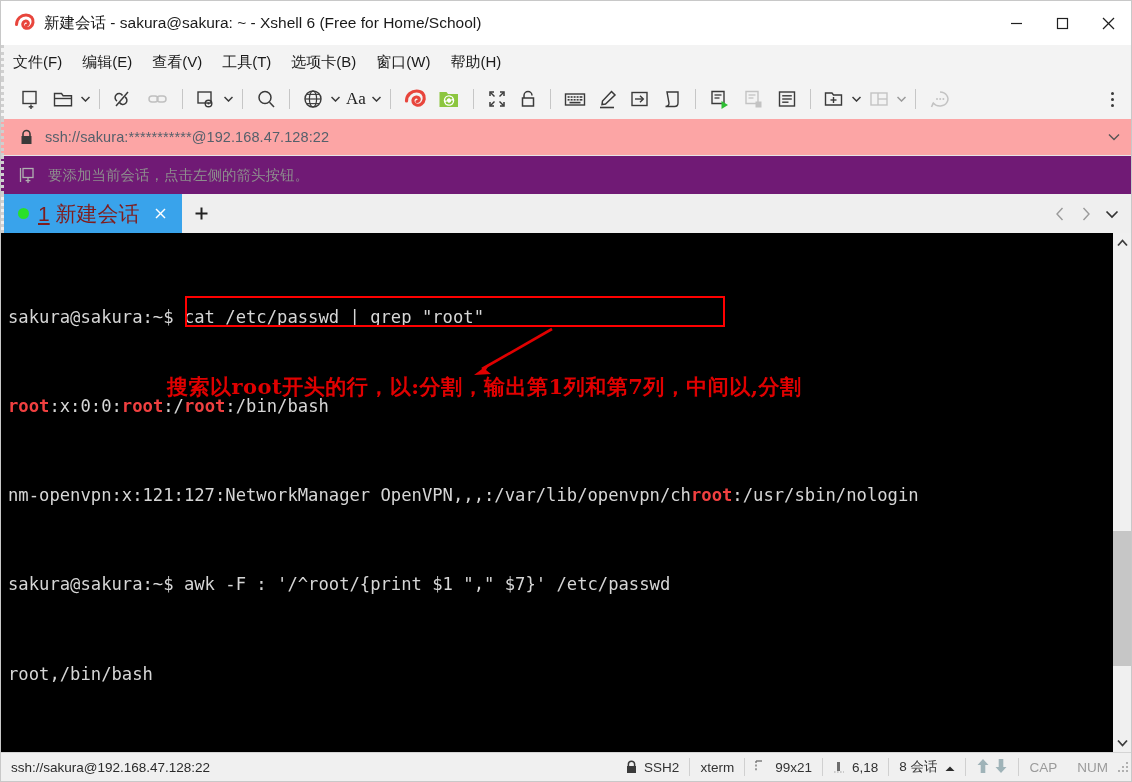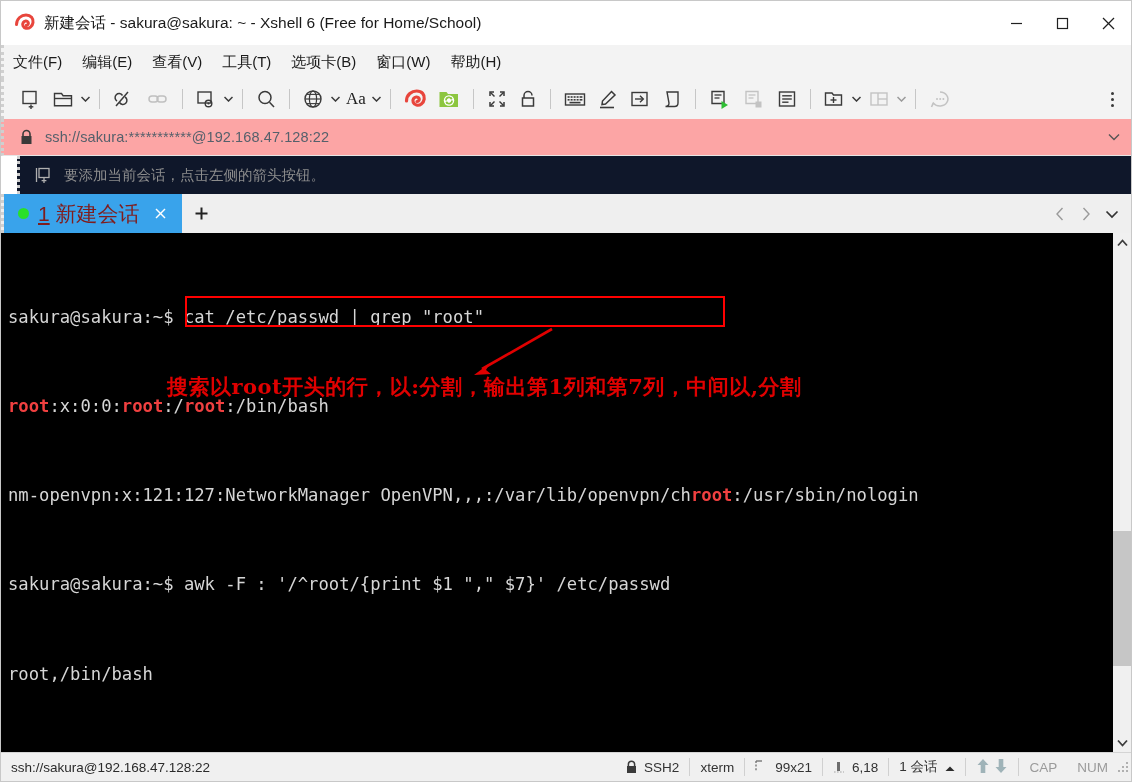--- a/index.html
+++ b/index.html
@@ -85,24 +85,23 @@
     border-bottom: 1px solid #e6e6e6;
   }
   .addr-lock { margin-right: 11px; display:flex; align-items:center;}
   .addr-text { font-size: 14.5px; color: #55606b; letter-spacing:0.1px;}
   .addr-caret { margin-left:auto; width:34px; display:flex; align-items:center; justify-content:center; cursor:default;}
 
   
   .hintbar {
     height: 38px; min-height:38px;
     display:flex; align-items:center;
-    background:#0f172a;
+    background:#701a75;
     border-left: 3px dotted #cfcfcf;
     padding-left: 14px;
-    margin-left: 16px;
   }
   .hint-icon { margin-right:10px; display:flex; align-items:center; }
   .hint-text { font-size:14.5px; color:#8d8d8d; }
 
   
   .tabbar {
     height: 39px; min-height:39px;
     display:flex; align-items:stretch;
     background:#efefef;
     border-left: 3px dotted #cfcfcf;
@@ -592,21 +591,21 @@
       <span class="st-icon">
         <svg width="13" height="14" viewBox="0 0 13 14">
           <rect x="4" y="2" width="3" height="9" fill="#6d6d6d"></rect>
           <path d="M1 12 H11" stroke="#a6a6a6" stroke-width="1.2" stroke-dasharray="1.6 1.4"></path>
         </svg>
       </span>
       <span>6,18</span>
     </div>
     <div class="st-sep"></div>
     <div class="st-cell">
-      <span>1 会话</span>
+      <span>8 会话</span>
       <span style="margin-left:8px">
         <svg width="10" height="7" viewBox="0 0 10 7">
             <path d="M0.5 6 L5 1.5 L9.5 6" fill="#2b2b2b"></path>
           </svg>
       </span>
     </div>
     <div class="st-sep"></div>
     <div class="st-cell">
       <span>
         <svg width="14" height="16" viewBox="0 0 14 16">

